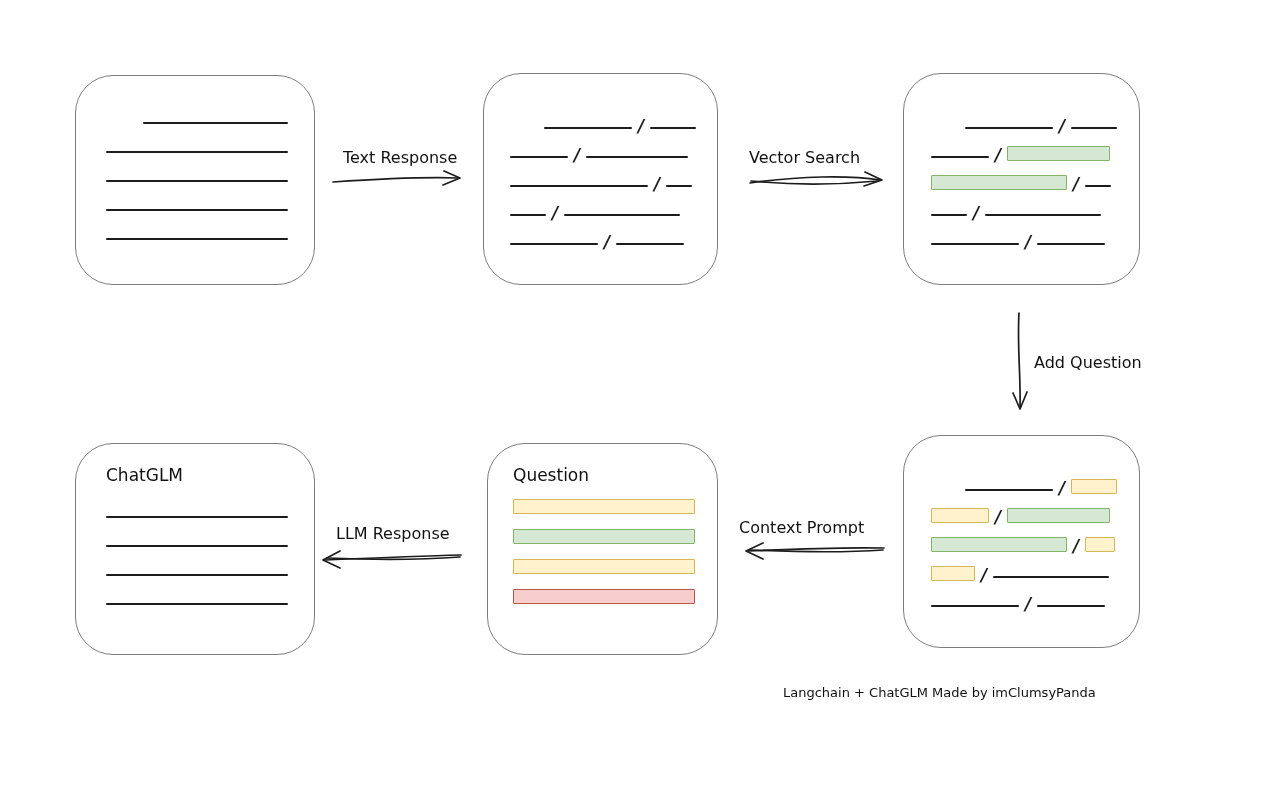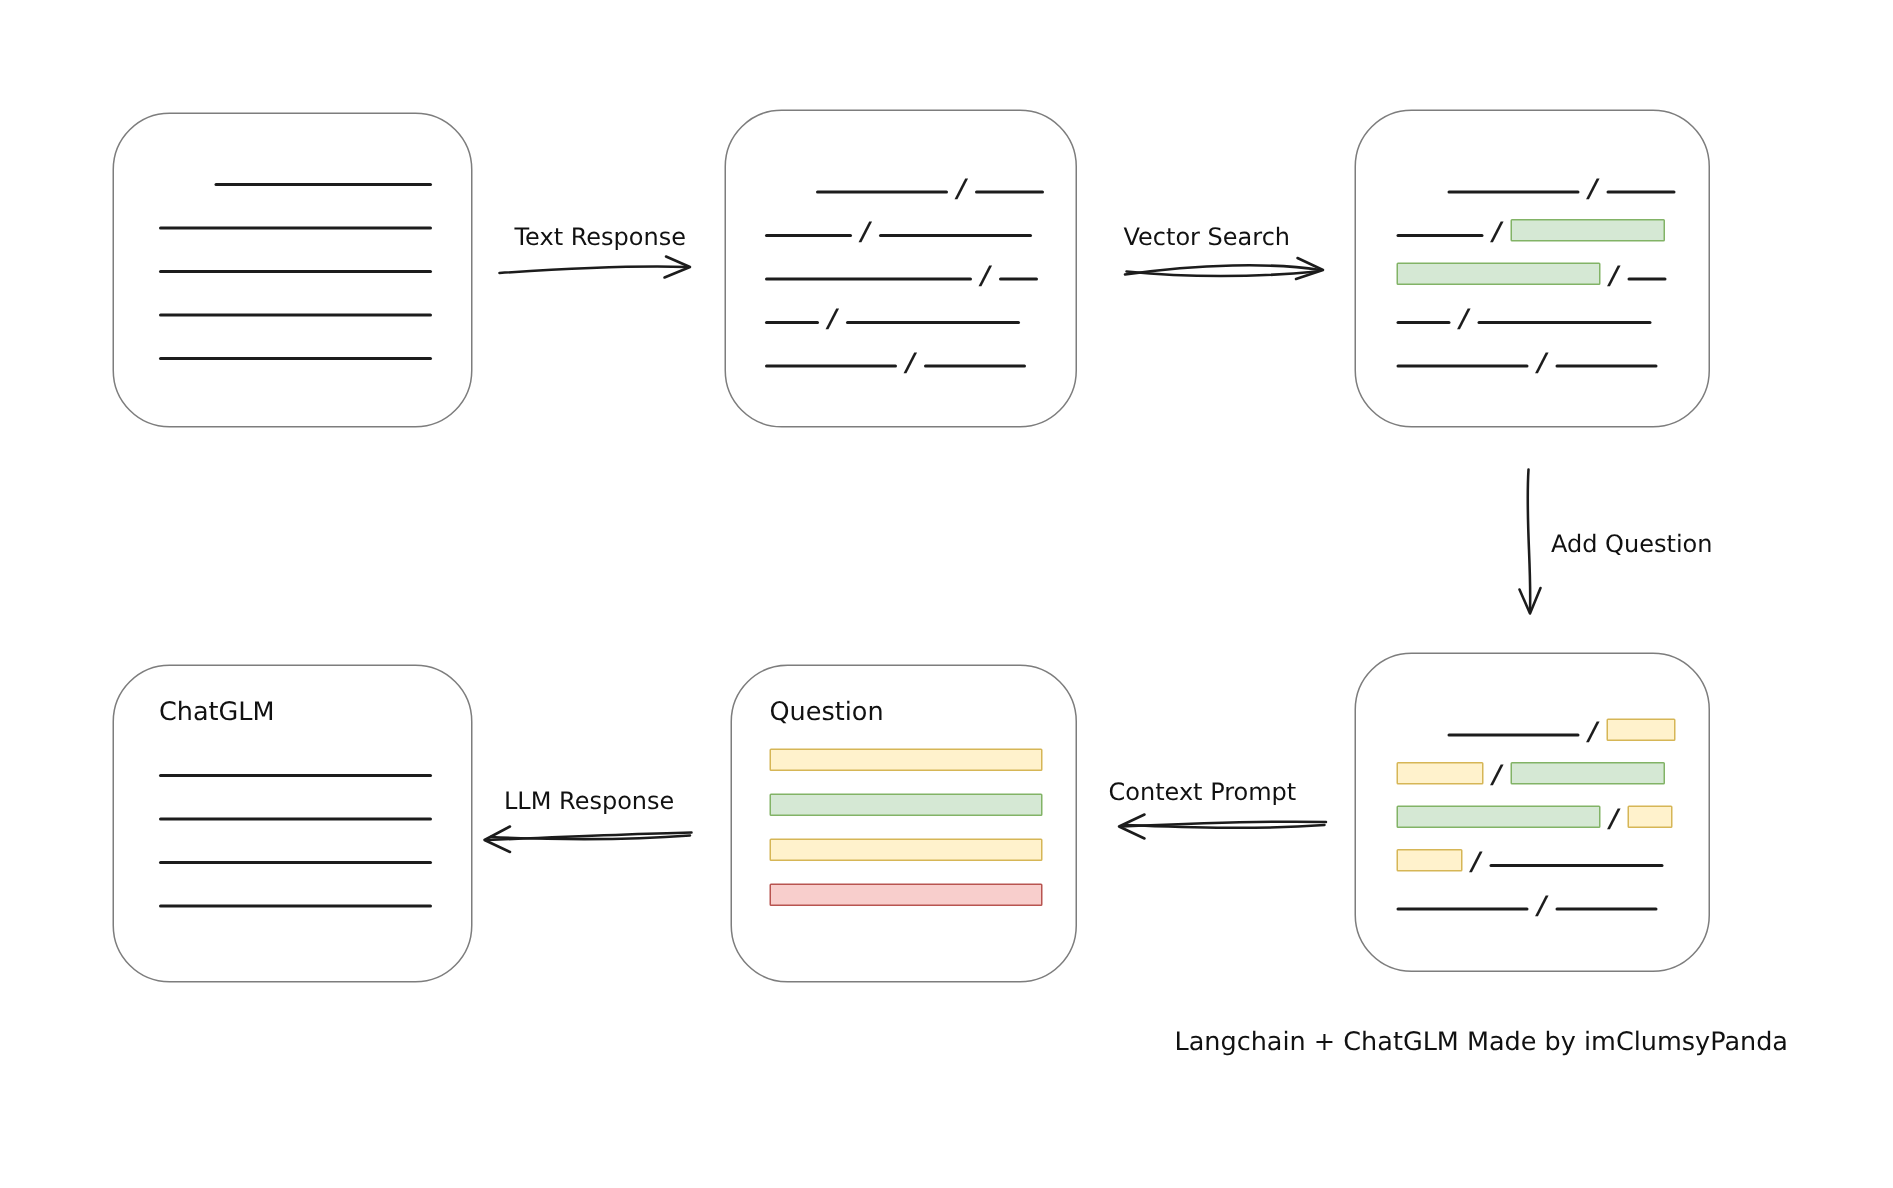--- a/index.html
+++ b/index.html
@@ -35,21 +35,21 @@
   .node-title { font-size:17px; line-height:22px; color:#111; }
   .q-title { margin-top:5px; }
 
   .arrow-label { position:absolute; font-size:16px; white-space:nowrap; color:#111; }
   .lbl-text-splitter   { left:343px; top:148px; }
   .lbl-vector-search   { left:749px; top:148px; }
   .lbl-add-context     { left:1034px; top:353px; }
   .lbl-generate-prompt { left:739px; top:518px; }
   .lbl-llm-response    { left:336px; top:524px; }
 
-  .caption { position:absolute; left:783px; top:685px; font-size:17px; white-space:nowrap; color:#111; }
+  .caption { position:absolute; left:783px; top:685px; font-size:13px; white-space:nowrap; color:#111; }
 
   svg.arrows { position:absolute; left:0; top:0; width:1262px; height:792px; pointer-events:none; }
   svg.arrows path { stroke:var(--line); stroke-width:1.7; fill:none; stroke-linecap:round; stroke-linejoin:round; }
 </style>
 </head>
 <body>
 
 <div class="canvas">
 
   <svg class="arrows" viewBox="0 0 1262 792">

